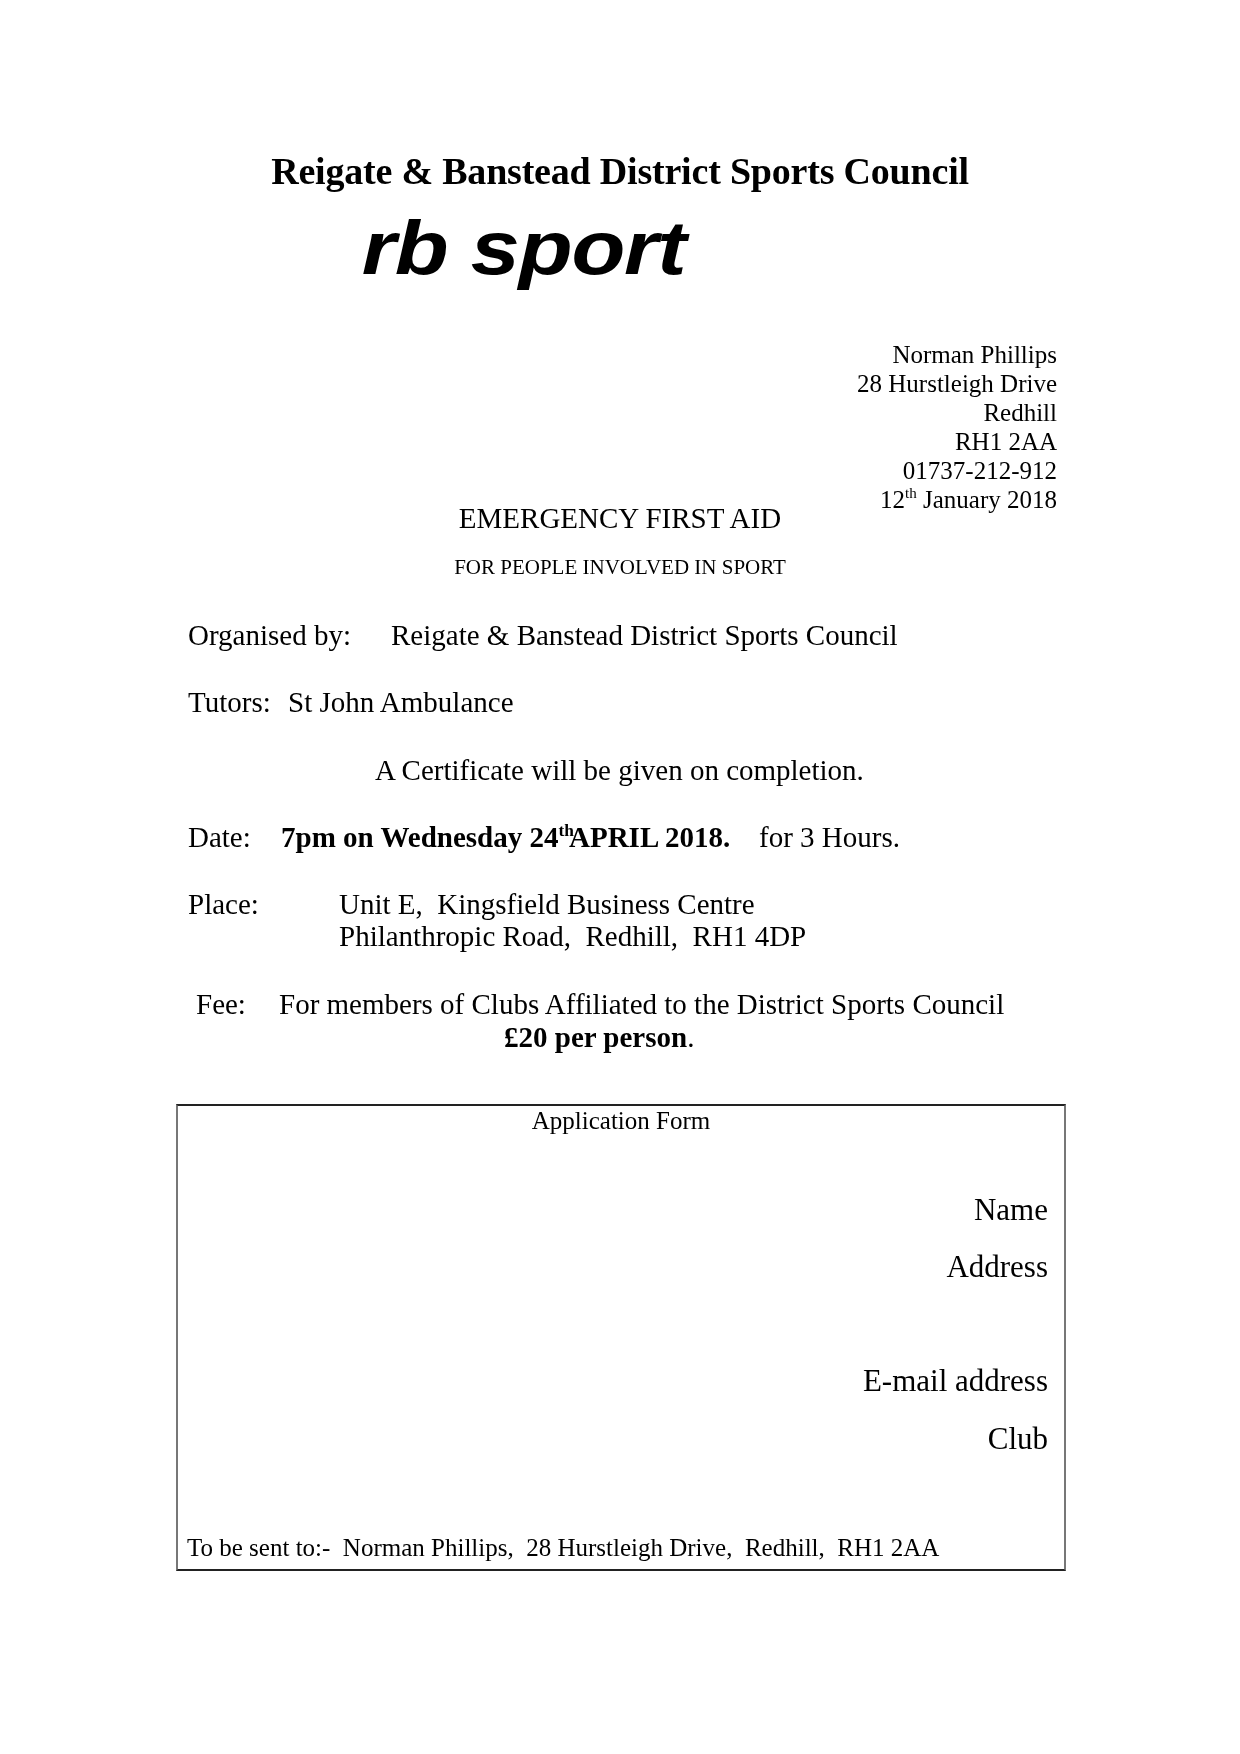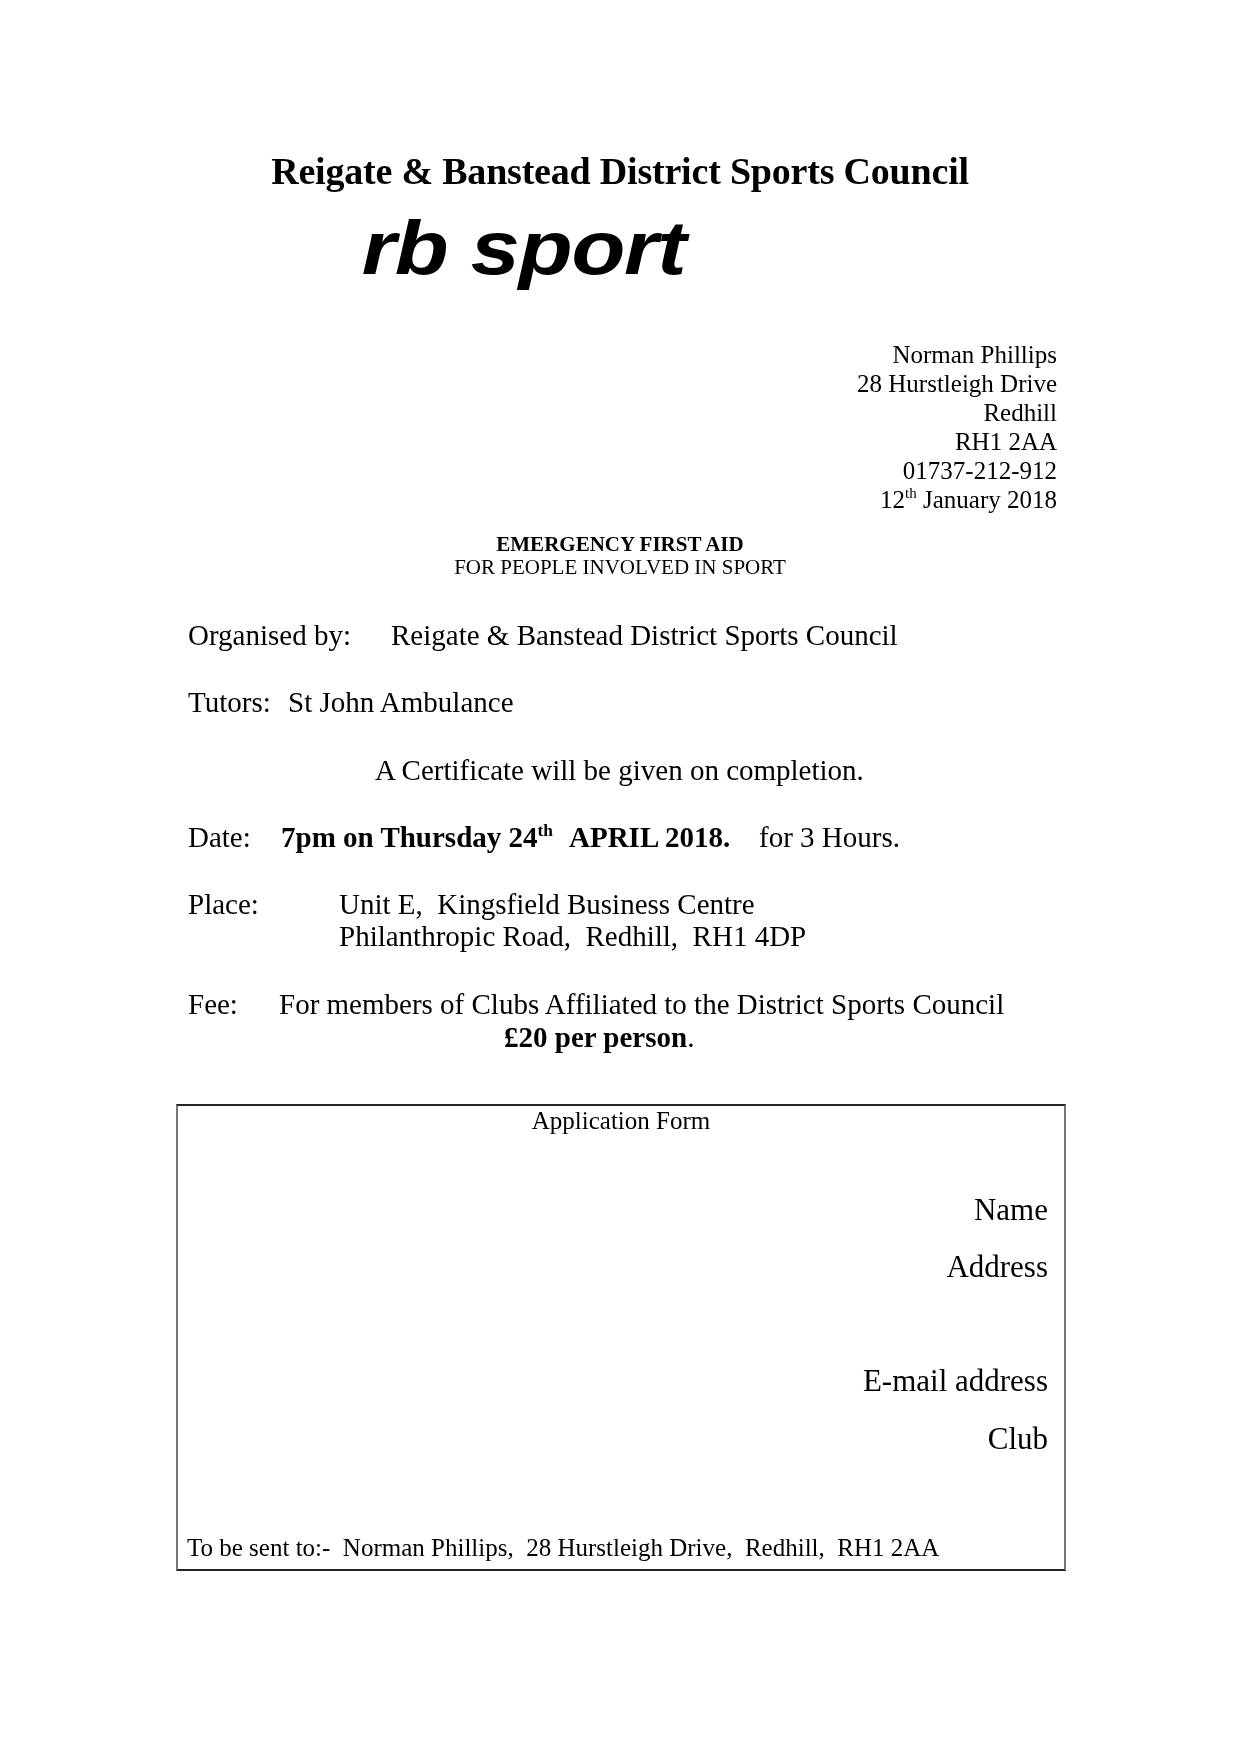--- a/index.html
+++ b/index.html
@@ -8,21 +8,21 @@
   .center { left: 0; width: 1240px; text-align: center; }
 
   .org-header { font-size: 38px; font-weight: bold; line-height: 40px; top: 151px; letter-spacing: -0.2px; }
   .logo { top: 208px; left: 0; width: 1048px; text-align: center; line-height: 80px; }
   .logo span { display: inline-block; font-family: "Liberation Sans", "DejaVu Sans", sans-serif; font-weight: bold; font-style: italic; font-size: 76px; transform: scaleX(1.16); transform-origin: center; letter-spacing: -1px; }
 
   .addr { right: 183px; top: 340px; text-align: right; font-size: 25px; line-height: 29px; }
   .addr div { white-space: nowrap; }
   sup { font-size: 0.6em; line-height: 0; vertical-align: 0.65em; }
 
-  .title { font-size: 21px; font-weight: bold; line-height: 32px; top: 528px; }
+  .title { font-size: 29px; font-weight: normal; line-height: 32px; top: 502px; }
   .subtitle { font-size: 21px; line-height: 24px; top: 555px; }
 
   .body-line { font-size: 29px; line-height: 32px; margin-top: 8px; }
   .b { font-weight: bold; }
 
   .form-box { position: absolute; left: 176px; top: 1104px; width: 886px; height: 463px; border-top: 2px solid #222; border-bottom: 2px solid #222; border-left: 2px solid #777; border-right: 2px solid #777; box-sizing: content-box; }
   .form-title { position: absolute; left: 0; width: 100%; text-align: center; font-size: 25px; line-height: 28px; top: 1px; }
   .form-row { position: absolute; left: 9px; width: 861px; display: flex; align-items: flex-end; font-size: 31px; line-height: 28px; height: 28px; flex-direction: column; }
   .form-row .lbl { white-space: nowrap; }
   .dots { flex: 1 1 auto; height: 28px; background-image: radial-gradient(circle, #000 0.9px, transparent 1.3px); background-size: 9px 4px; background-repeat: repeat-x; background-position: 0 21px; }
@@ -50,29 +50,29 @@
 
 <div class="abs body-line" style="left:188px; top:611px;">Organised by:</div>
 <div class="abs body-line" style="left:391px; top:611px;">Reigate &amp; Banstead District Sports Council</div>
 
 <div class="abs body-line" style="left:188px; top:678px;">Tutors:</div>
 <div class="abs body-line" style="left:288px; top:678px;">St John Ambulance</div>
 
 <div class="abs body-line" style="left:375px; top:746px;">A Certificate will be given on completion.</div>
 
 <div class="abs body-line" style="left:188px; top:813px;">Date:</div>
-<div class="abs body-line b" style="left:281px; top:813px;"><span>7pm on Thursday 24</span><sup>th</sup></div>
+<div class="abs body-line b" style="left:281px; top:813px;"><span>7pm on Wednesday 24</span><sup>th</sup></div>
 <div class="abs body-line b" style="left:569px; top:813px;">APRIL 2018.</div>
 <div class="abs body-line" style="left:759px; top:813px;">for 3 Hours.</div>
 
 <div class="abs body-line" style="left:188px; top:880px;">Place:</div>
 <div class="abs body-line" style="left:339px; top:880px; white-space:pre;">Unit E,  Kingsfield Business Centre</div>
 <div class="abs body-line" style="left:339px; top:912px; white-space:pre;">Philanthropic Road,  Redhill,  RH1 4DP</div>
 
-<div class="abs body-line" style="left:188px; top:980px;">Fee:</div>
+<div class="abs body-line" style="left:196px; top:980px;">Fee:</div>
 <div class="abs body-line" style="left:279px; top:980px;">For members of Clubs Affiliated to the District Sports Council</div>
 <div class="abs body-line" style="left:504px; top:1013px;"><span class="b">£20 per person</span><span>.</span></div>
 
 <div class="form-box">
   <div class="form-title">Application Form</div>
 
   <div class="form-row" style="top:90px;">
     <span class="lbl">Name</span>
     <span class="dots"></span>
   </div>

